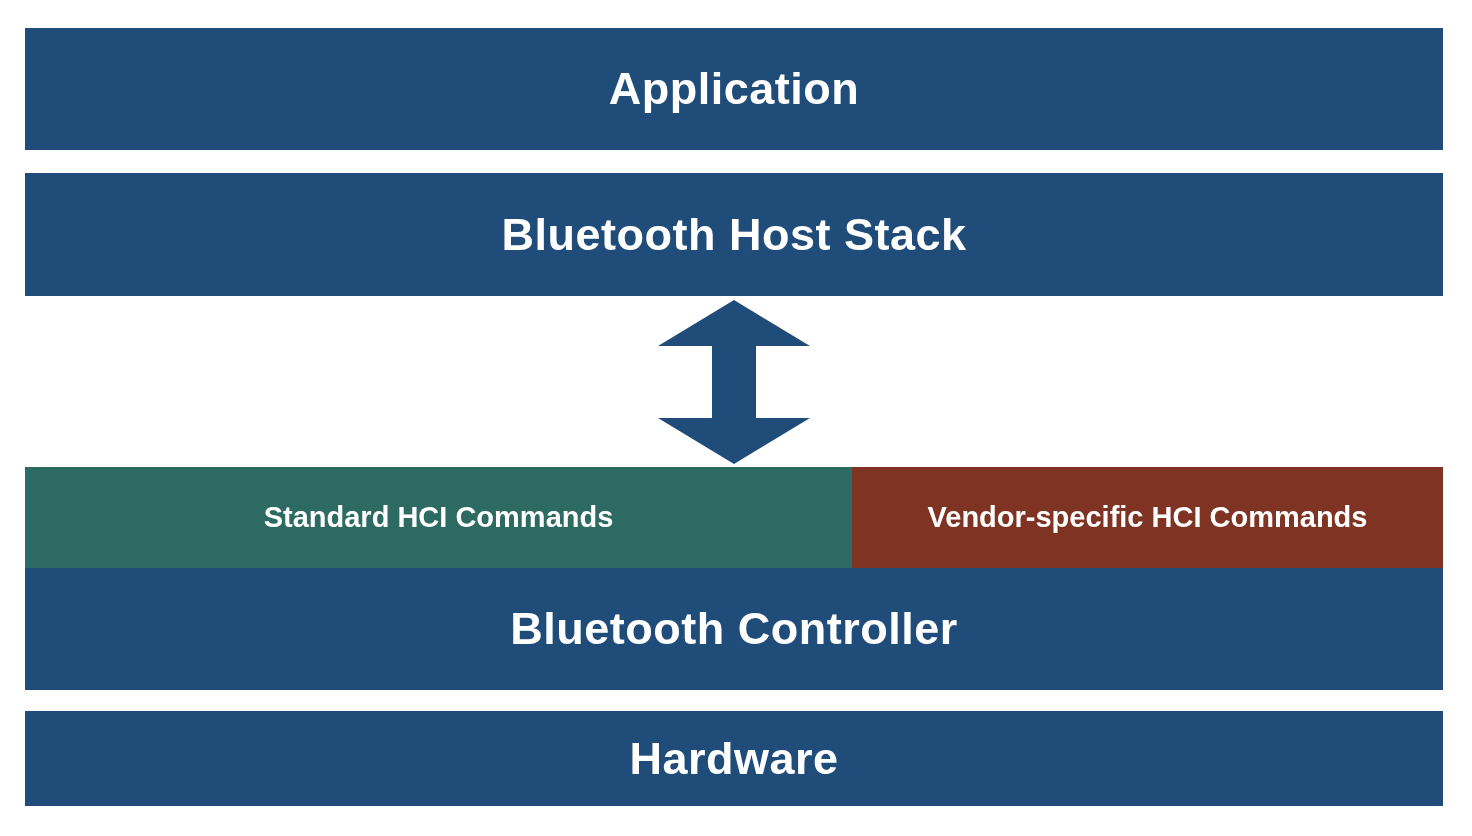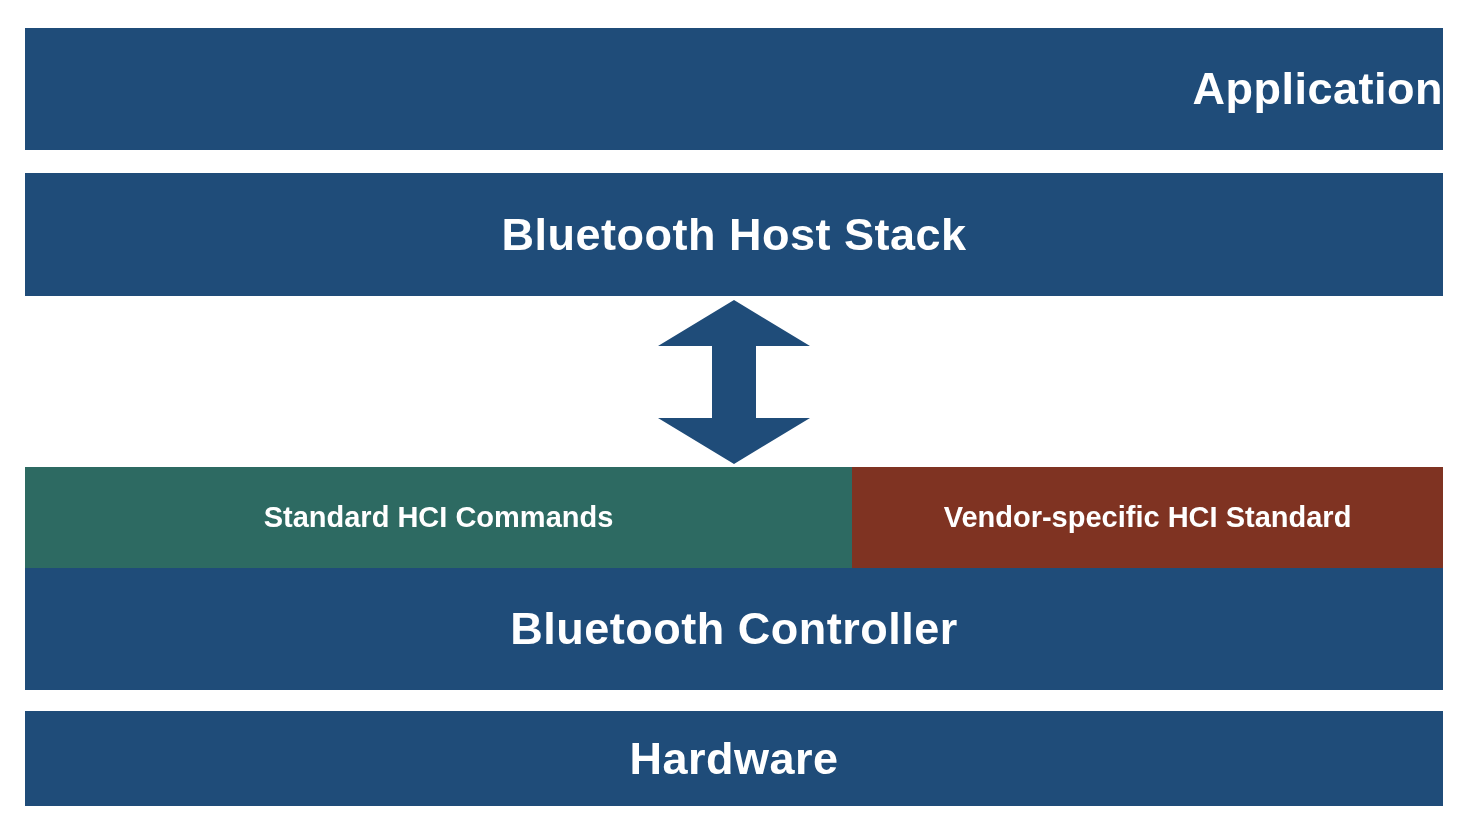--- a/index.html
+++ b/index.html
@@ -23,21 +23,21 @@
     align-items: center;
     justify-content: center;
     color: #ffffff;
   }
   .bar-label {
     font-weight: bold;
     font-size: 45px;
     letter-spacing: 0.5px;
     white-space: nowrap;
   }
-  .bar-application      { top: 28px;  height: 122px; background: var(--bar-blue); justify-content: flex-end; }
+  .bar-application      { top: 28px;  height: 122px; background: var(--bar-blue); }
   .bar-host-stack       { top: 173px; height: 123px; background: var(--bar-blue); align-items: center; }
   .bar-controller       { top: 568px; height: 122px; background: var(--bar-blue); }
   .bar-hardware         { top: 711px; height: 95px;  background: var(--bar-blue); }
 
   .hci-row {
     position: absolute;
     left: 25px;
     top: 467px;
     width: 1418px;
     height: 101px;
@@ -81,21 +81,21 @@
 
   <svg class="arrow-icon" viewBox="0 0 152 164" aria-hidden="true">
     <polygon points="76,0 152,46 98,46 98,118 152,118 76,164 0,118 54,118 54,46 0,46"></polygon>
   </svg>
 
   <div class="hci-row">
     <div class="hci-cell hci-standard">
       <span class="hci-label">Standard HCI Commands</span>
     </div>
     <div class="hci-cell hci-vendor">
-      <span class="hci-label">Vendor-specific HCI Standard</span>
+      <span class="hci-label">Vendor-specific HCI Commands</span>
     </div>
   </div>
 
   <div class="bar bar-hardware">
     <span class="bar-label">Hardware</span>
   </div>
 
   <div class="bar bar-controller">
     <span class="bar-label">Bluetooth Controller</span>
   </div>

